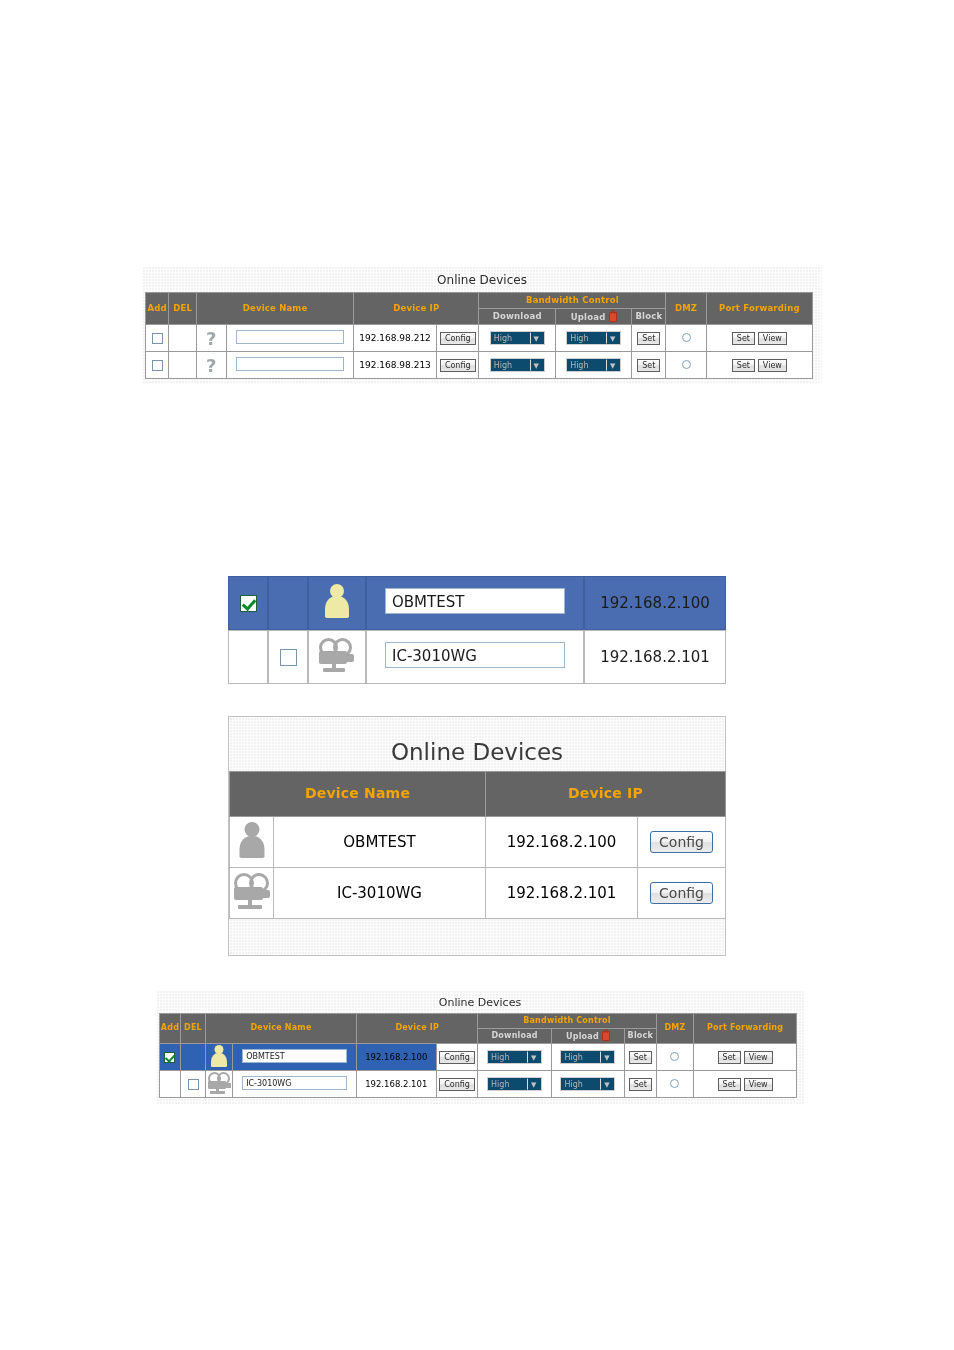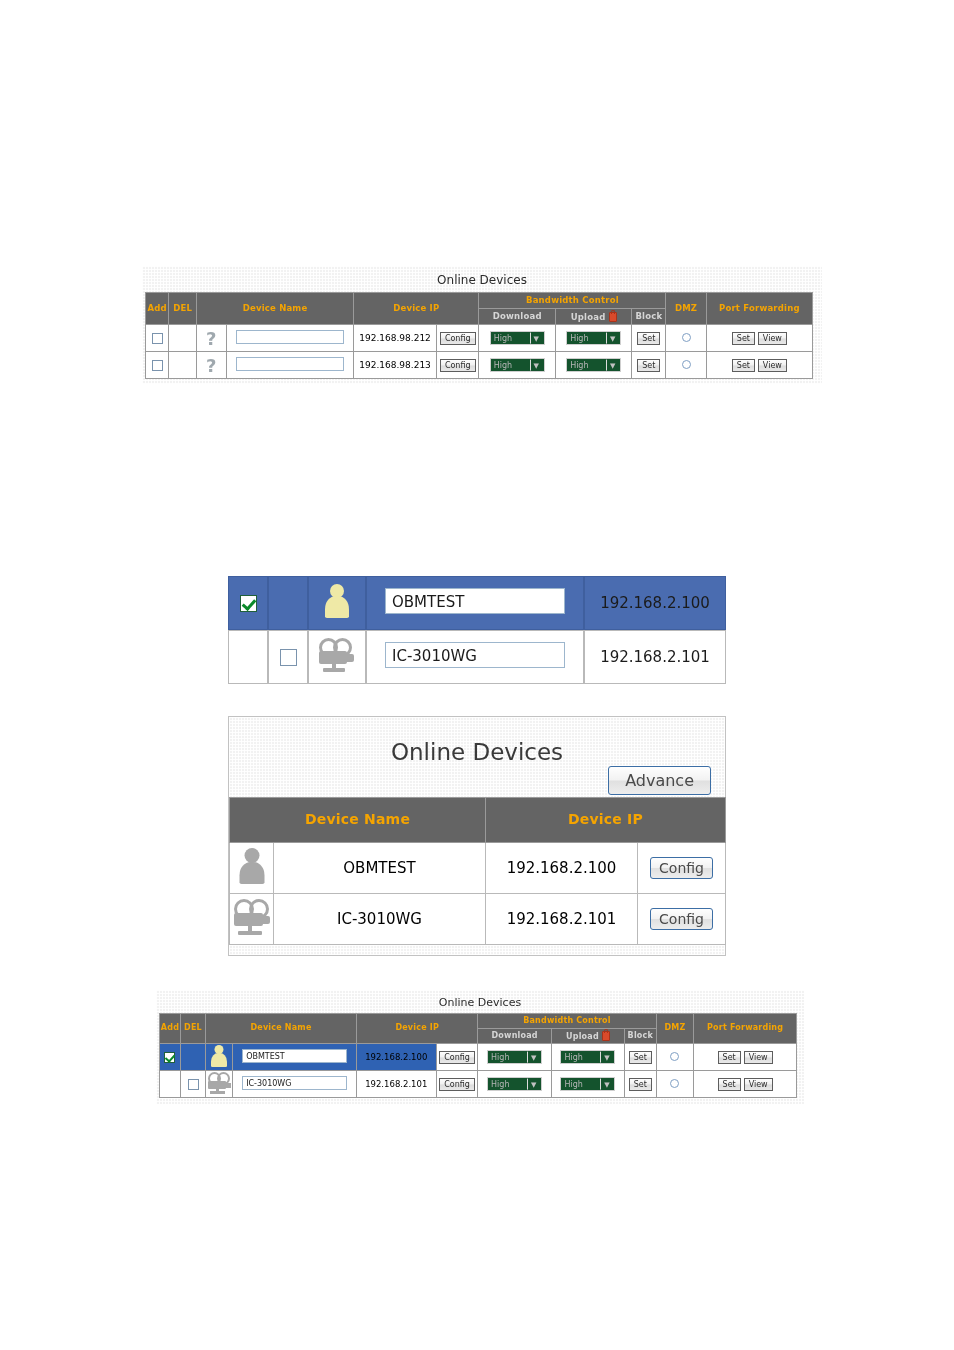--- a/index.html
+++ b/index.html
@@ -97,21 +97,21 @@
   .btn-blue {
     border: 1px solid #3c6ea5;
     border-radius: 3px;
     background: linear-gradient(to bottom, #fefefe 0%, #f2f2f2 48%, #e0e0e0 52%, #ededed 100%);
     color: #4a4a4a;
   }
   .sel {
     display: inline-block;
     box-sizing: border-box;
     border: 1px solid #cfcfcf;
-    background: #14532d;
+    background: #0c4a6e;
     color: #b6b6b6;
     text-align: left;
     position: relative;
     white-space: nowrap;
   }
   .sel .arw {
     position: absolute;
     right: 2px; top: 50%;
     transform: translateY(-50%);
     width: 11px; height: 90%;
@@ -340,23 +340,20 @@
       <td><span class="txtin">IC-3010WG</span></td>
       <td class="ip">192.168.2.101</td>
     </tr>
   </tbody>
     </table>
 </div>
 
 <div class="fig" id="fig3">
   <div class="panel checkered">
     <div class="titlebar">Online Devices</div>
-    <div class="advrow">
-      <span class="btn-blue adv">Advance</span>
-    </div>
     <table class="rtable">
       <colgroup>
         <col style="width:44px">
           <col style="width:212px">
           <col style="width:152px">
           <col style="width:88px">
       </colgroup>
       <tbody>
           <tr>
         <th class="hcell" colspan="2">Device Name</th>

